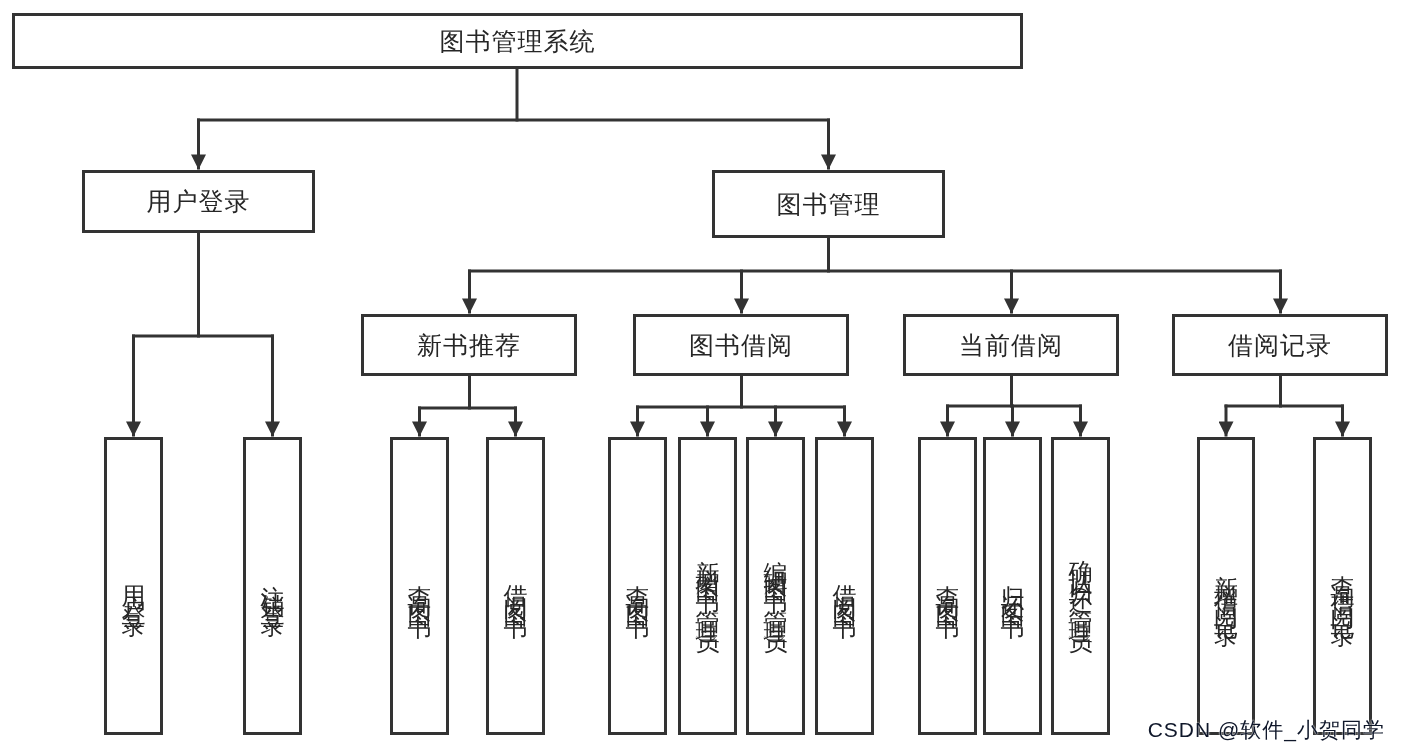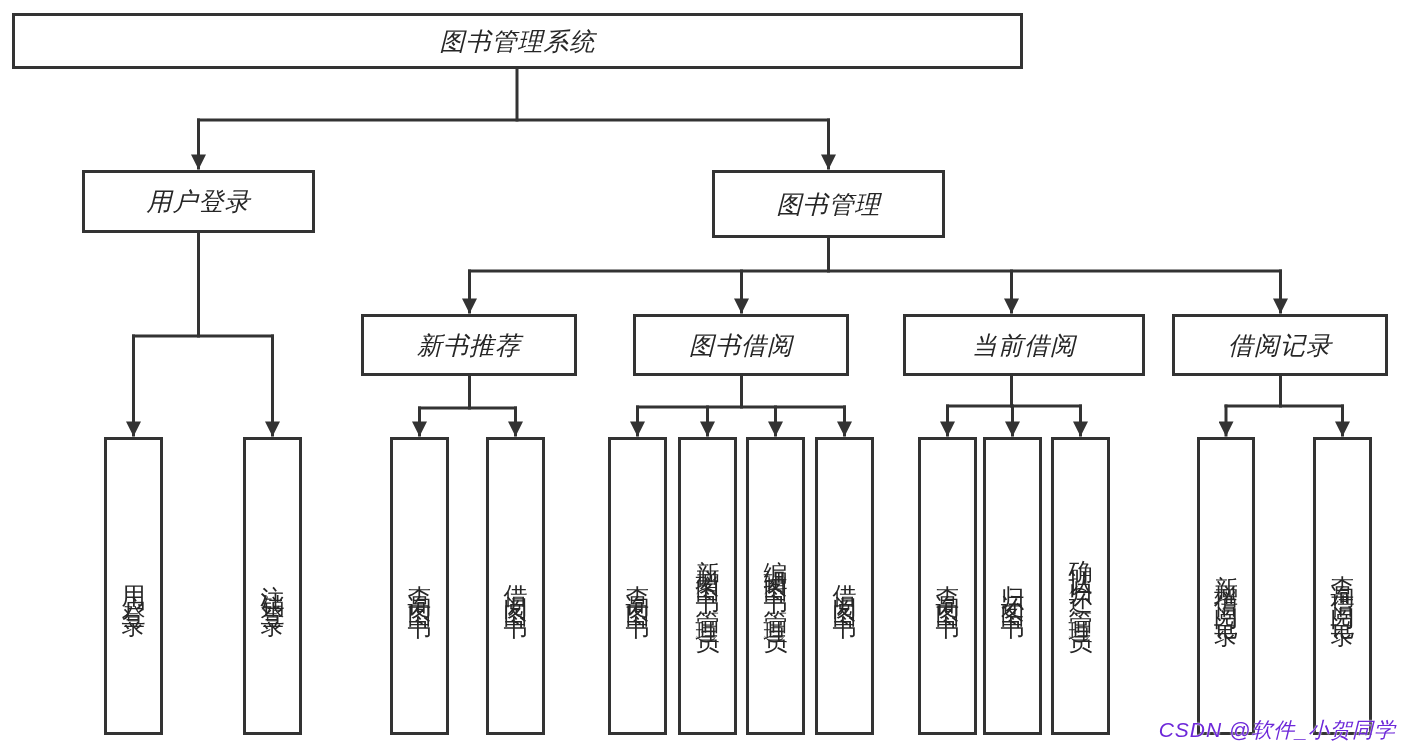--- a/index.html
+++ b/index.html
@@ -25,40 +25,39 @@
   .node {
     position: absolute;
     box-sizing: border-box;
     background: #ffffff;
     border: 3px solid #333333;
     display: flex;
     align-items: center;
     justify-content: center;
     color: #262626;
   }
-  .h-node { font-size: 25px; letter-spacing: 1px; white-space: nowrap; font-style: italic; }
+  .h-node { font-size: 25px; letter-spacing: 1px; white-space: nowrap; }
   .root-node { font-size: 25px; }
   .v-node span {
     writing-mode: vertical-rl;
     text-orientation: mixed;
     font-size: 24px;
     line-height: 1;
     letter-spacing: 10px;
     white-space: nowrap;
   }
   .watermark {
     position: absolute;
-    right: 9px;
+    right: 20px;
     bottom: 3px;
     font-size: 21px;
-    color: #6d28d9;
+    color: #0f172a;
     text-shadow: 0 0 2px #ffffff, 0 0 1px #ffffff;
     letter-spacing: 1px;
     white-space: nowrap;
-    font-style: italic;
   }
 </style>
 </head>
 <body>
 
 <div class="canvas">
 
   <svg class="wires" viewBox="0 0 1405 747" xmlns="http://www.w3.org/2000/svg">
     <defs>
       <marker id="arw" viewBox="0 0 10 10" refX="9" refY="5" markerWidth="7.6" markerHeight="5" orient="auto" markerUnits="strokeWidth">
@@ -117,21 +116,21 @@
   <div class="node h-node" style="left:712px;top:170px;width:233px;height:68px">
     <span>图书管理</span>
   </div>
 
   <div class="node h-node" style="left:361px;top:314px;width:216px;height:62px">
     <span>新书推荐</span>
   </div>
   <div class="node h-node" style="left:633px;top:314px;width:216px;height:62px">
     <span>图书借阅</span>
   </div>
-  <div class="node h-node" style="left:903px;top:314px;width:242px;height:62px">
+  <div class="node h-node" style="left:903px;top:314px;width:216px;height:62px">
     <span>当前借阅</span>
   </div>
   <div class="node h-node" style="left:1172px;top:314px;width:216px;height:62px">
     <span>借阅记录</span>
   </div>
 
   <div class="node v-node" style="left:104px;top:437px;width:59px;height:298px">
     <span>用户登录</span>
   </div>
   <div class="node v-node" style="left:243px;top:437px;width:59px;height:298px">

